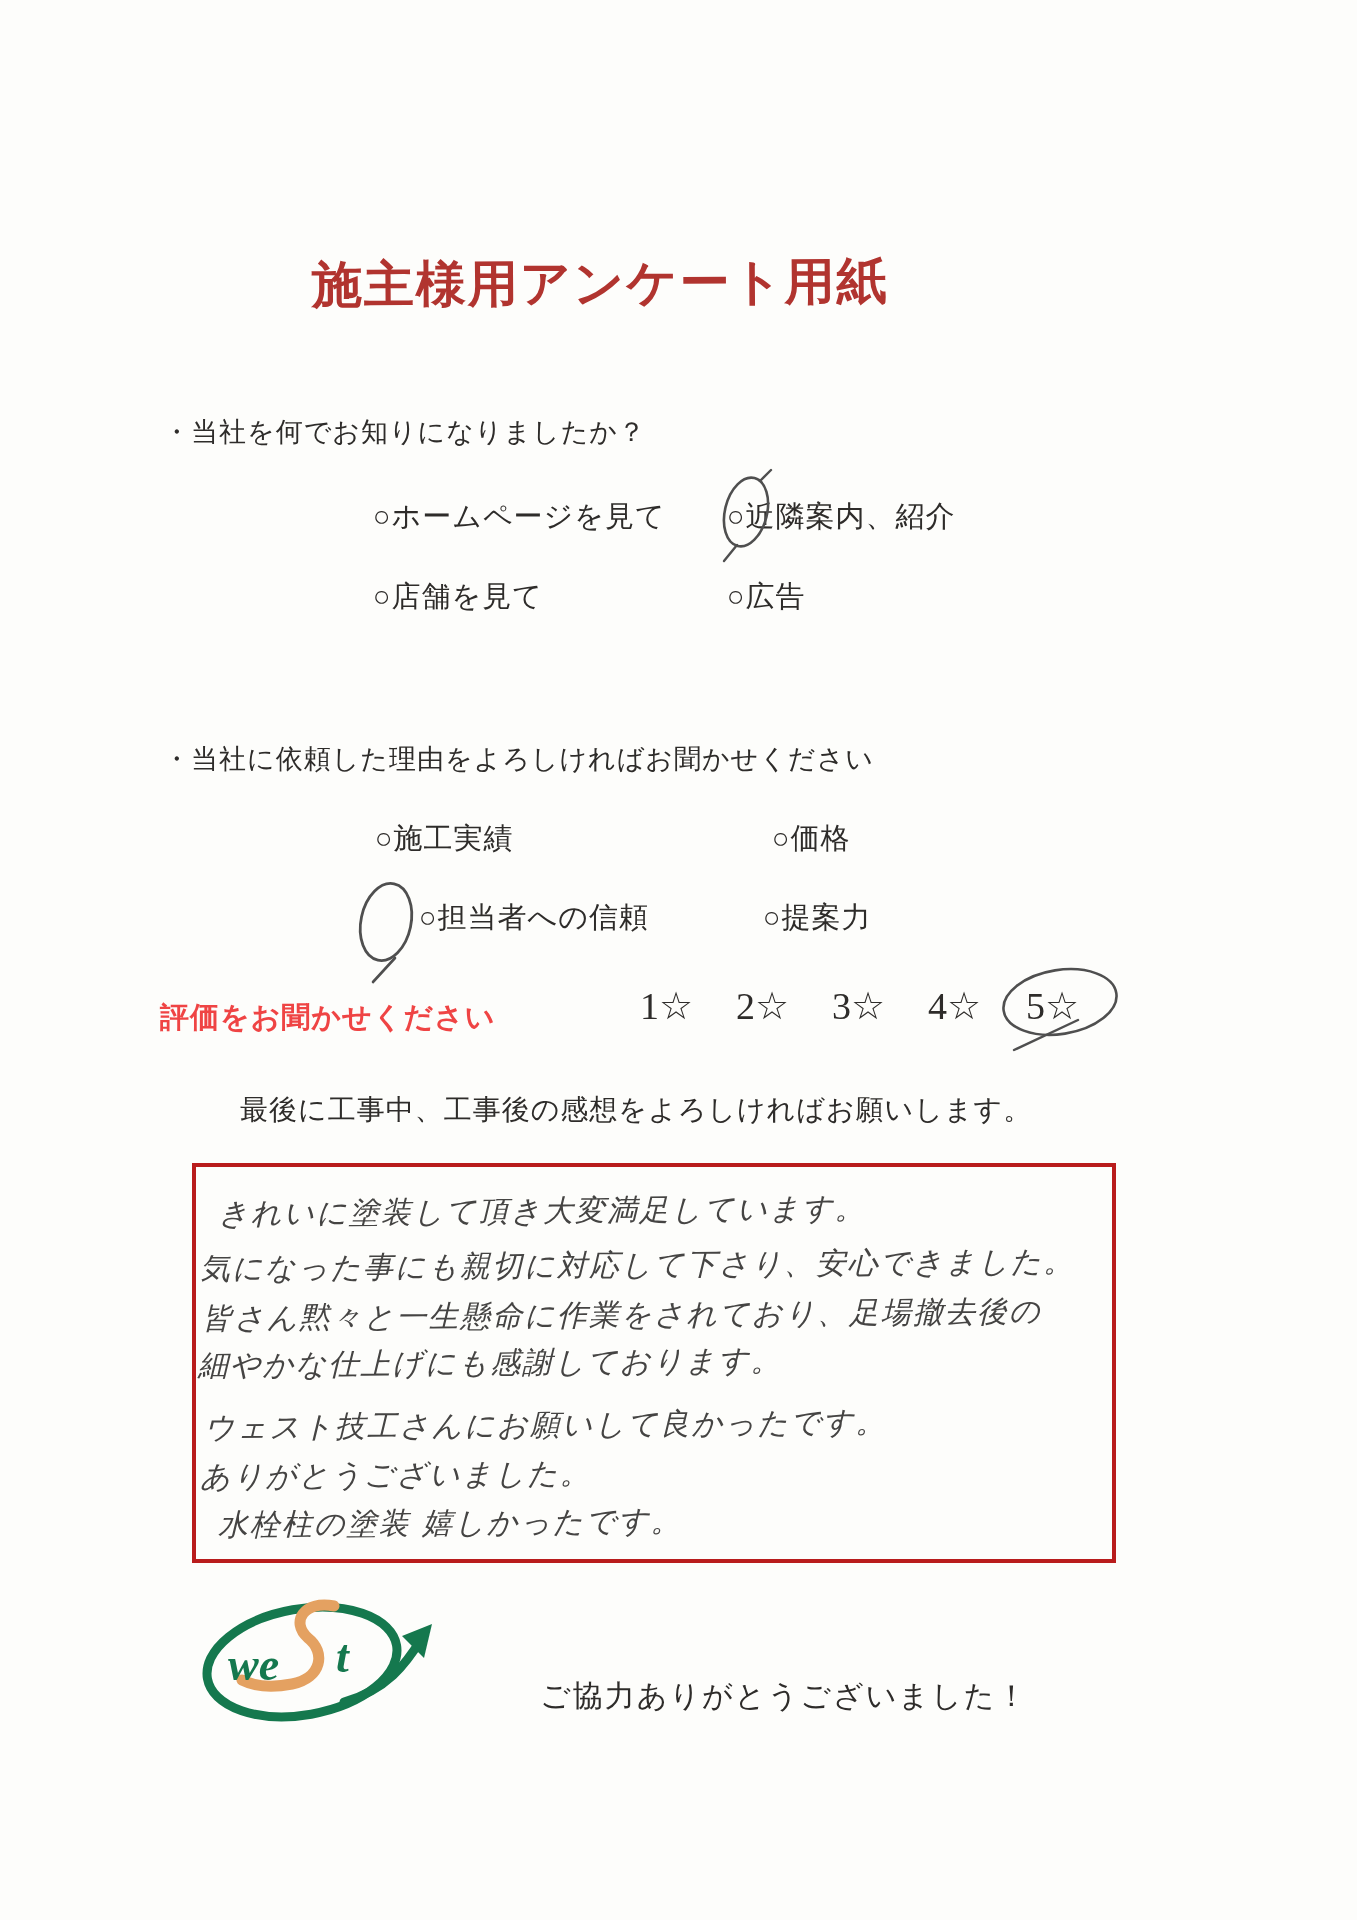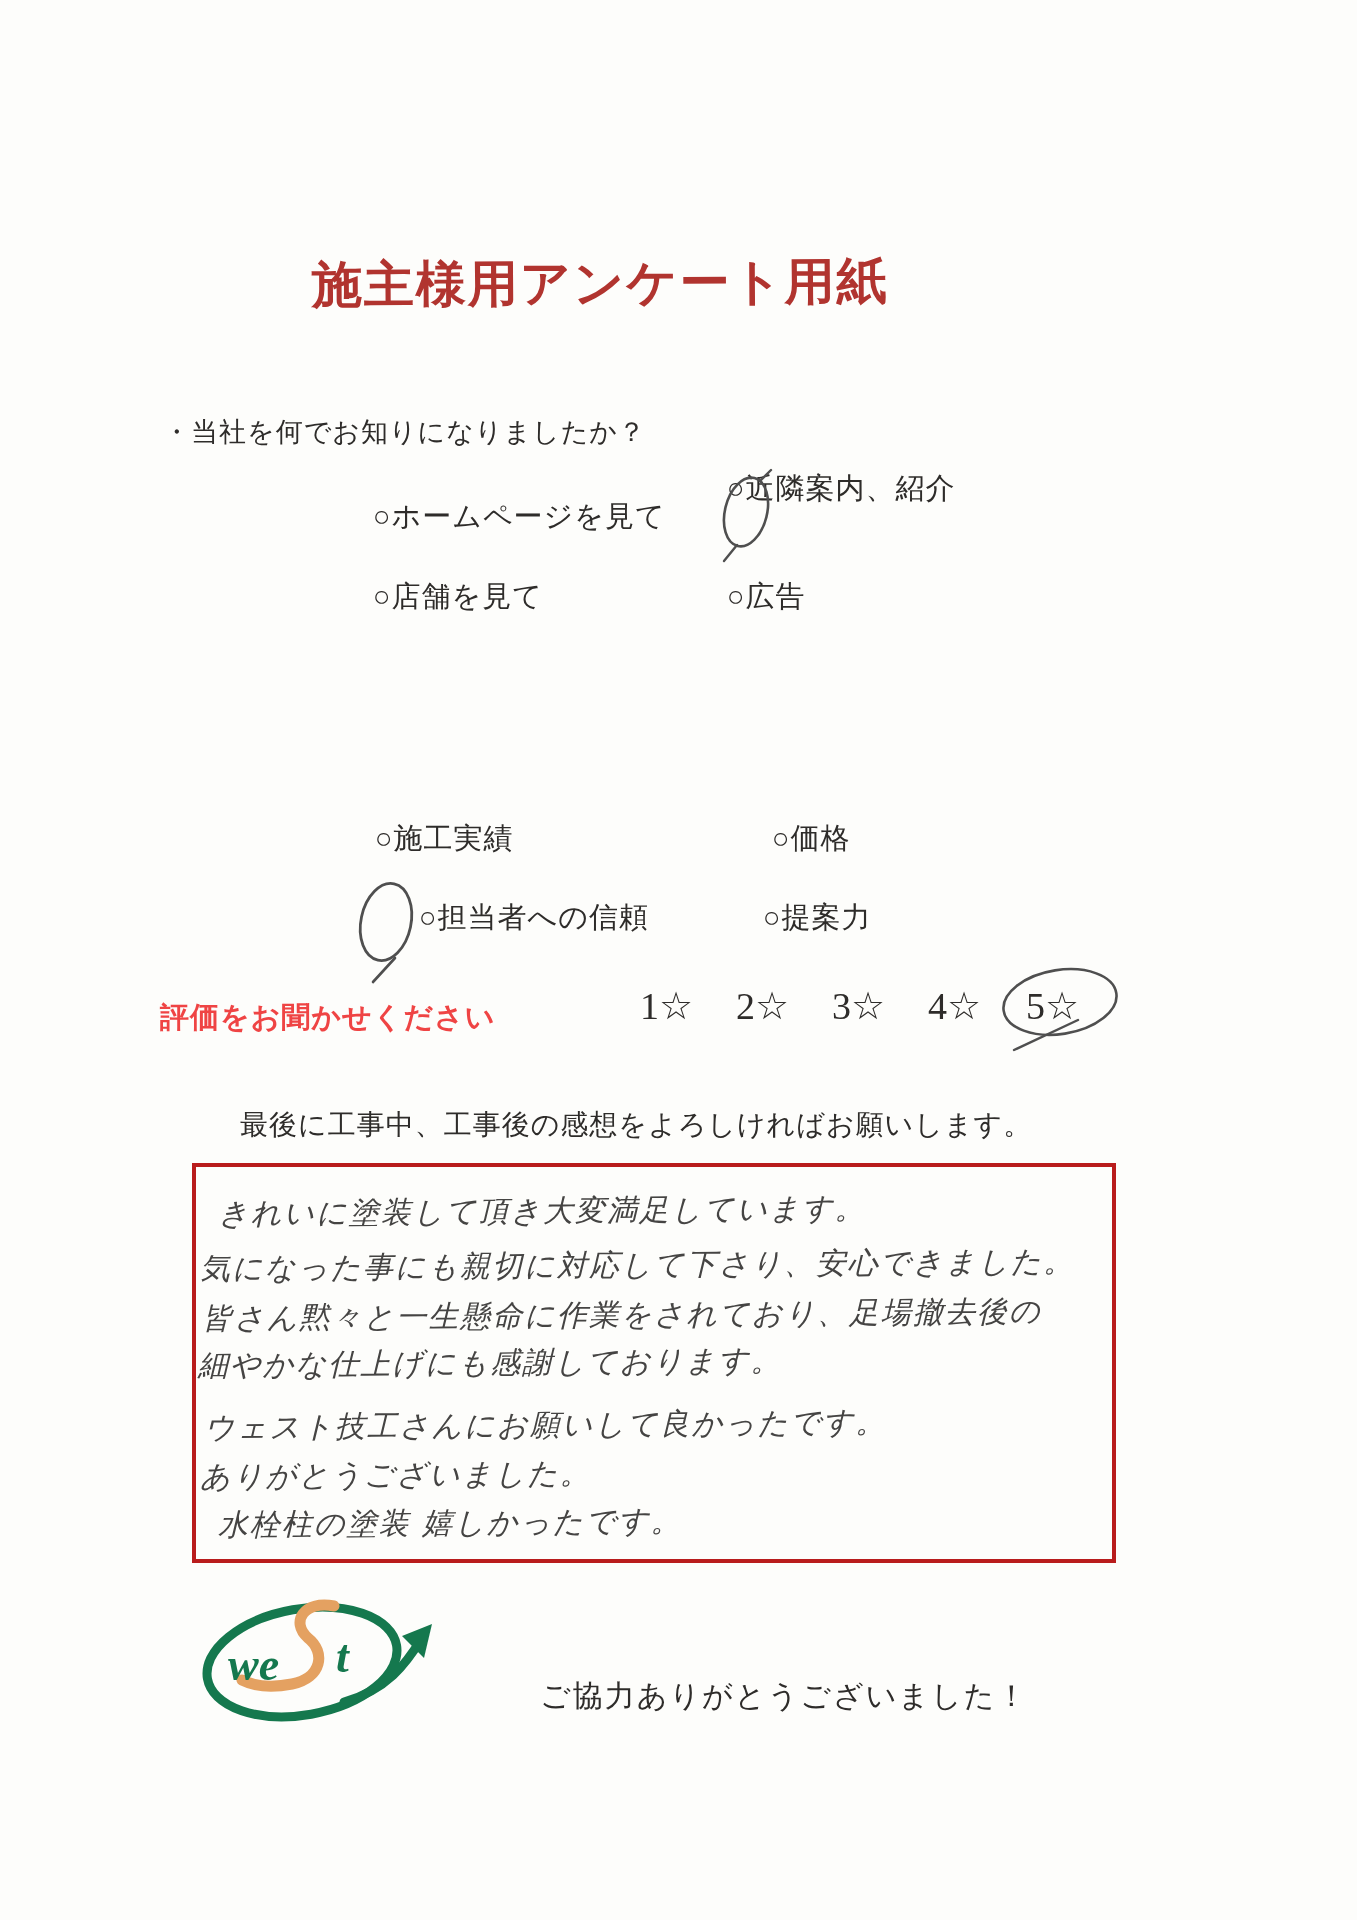--- a/index.html
+++ b/index.html
@@ -23,21 +23,21 @@
     letter-spacing:2px;
     color:#b1342f;
     transform:rotate(-0.4deg);
   }
   .question{font-size:27px;letter-spacing:1px;}
   .option{font-size:29px;letter-spacing:1px;}
   .rating-label{
     font-size:29px;font-weight:bold;color:#ef4444;letter-spacing:1px;
   }
   .star{font-size:38px;}
-  .prompt{font-size:28px;letter-spacing:1px;margin-top:15px;}
+  .prompt{font-size:28px;letter-spacing:1px;}
   .comments-box{
     position:absolute;
     left:192px;top:1163px;
     width:916px;height:392px;
     border:4px solid #b91c1c;
     background:transparent;
     font-style:italic;
   }
   .hand{
     position:absolute;
@@ -54,30 +54,31 @@
 </head>
 <body>
 
 <div class="paper">
 
   <div class="abs title" style="left:312px;top:250px;">施主様用アンケート用紙</div>
 
   <div class="abs question" style="left:163px;top:414px;">・当社を何でお知りになりましたか？</div>
 
   <div class="abs option" style="left:373px;top:497px;">○ホームページを見て</div>
-  <div class="abs option" style="left:727px;top:469px;text-align:center;">○近隣案内、紹介</div>
+  <div class="abs option" style="left:727px;top:497px;text-align:center;">○近隣案内、紹介</div>
   <div class="abs option" style="left:373px;top:577px;">○店舗を見て</div>
   <div class="abs option" style="left:727px;top:577px;">○広告</div>
 
   <svg class="circle-svg" style="left:710px;top:468px;" width="78" height="96" viewBox="0 0 78 96">
     <ellipse cx="36" cy="44" rx="21" ry="35" fill="none" stroke="#4f4f4f" stroke-width="2.6" transform="rotate(14 36 44)"></ellipse>
     <path d="M 50,13 L 61,2" fill="none" stroke="#4f4f4f" stroke-width="2.4" stroke-linecap="round"></path>
     <path d="M 27,77 L 14,93" fill="none" stroke="#4f4f4f" stroke-width="2.4" stroke-linecap="round"></path>
   </svg>
 
+  <div class="abs question" style="left:163px;top:741px;">・当社に依頼した理由をよろしければお聞かせください</div>
 
   <div class="abs option" style="left:375px;top:819px;">○施工実績</div>
   <div class="abs option" style="left:772px;top:819px;text-align:center;">○価格</div>
   <div class="abs option" style="left:375px;top:898px;margin-left:44px;">○担当者への信頼</div>
   <div class="abs option" style="left:763px;top:898px;">○提案力</div>
 
   <svg class="circle-svg" style="left:342px;top:876px;" width="92" height="108" viewBox="0 0 92 108">
     <ellipse cx="44" cy="46" rx="25" ry="39" fill="none" stroke="#4f4f4f" stroke-width="2.8" transform="rotate(12 44 46)"></ellipse>
     <path d="M 53,82 L 31,106" fill="none" stroke="#4f4f4f" stroke-width="2.6" stroke-linecap="round"></path>
   </svg>

